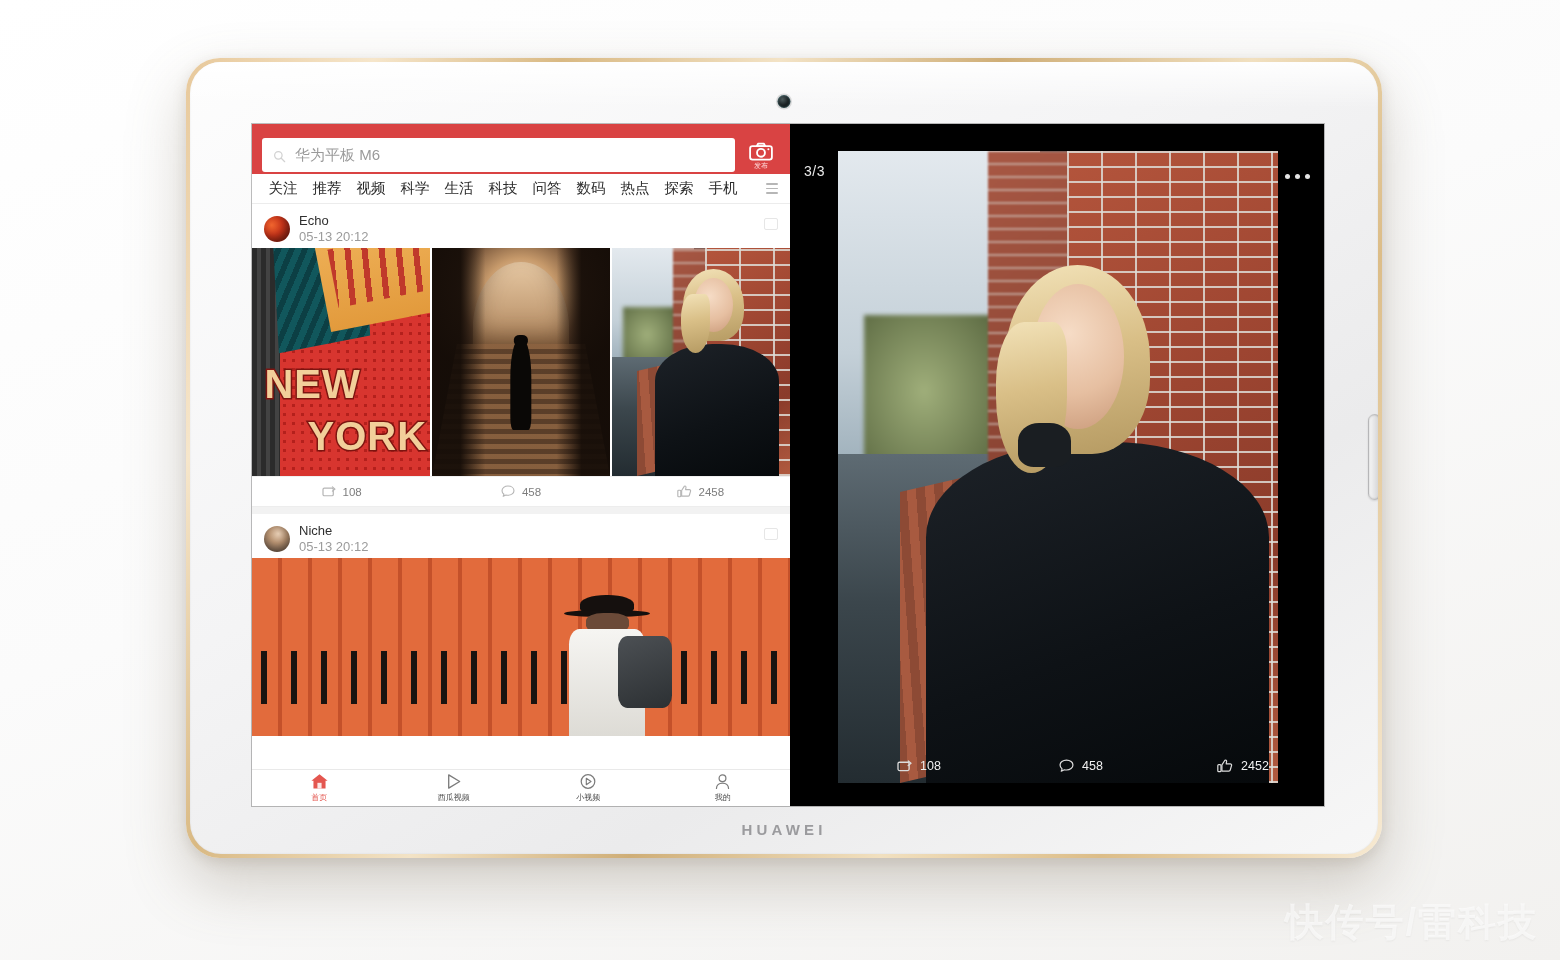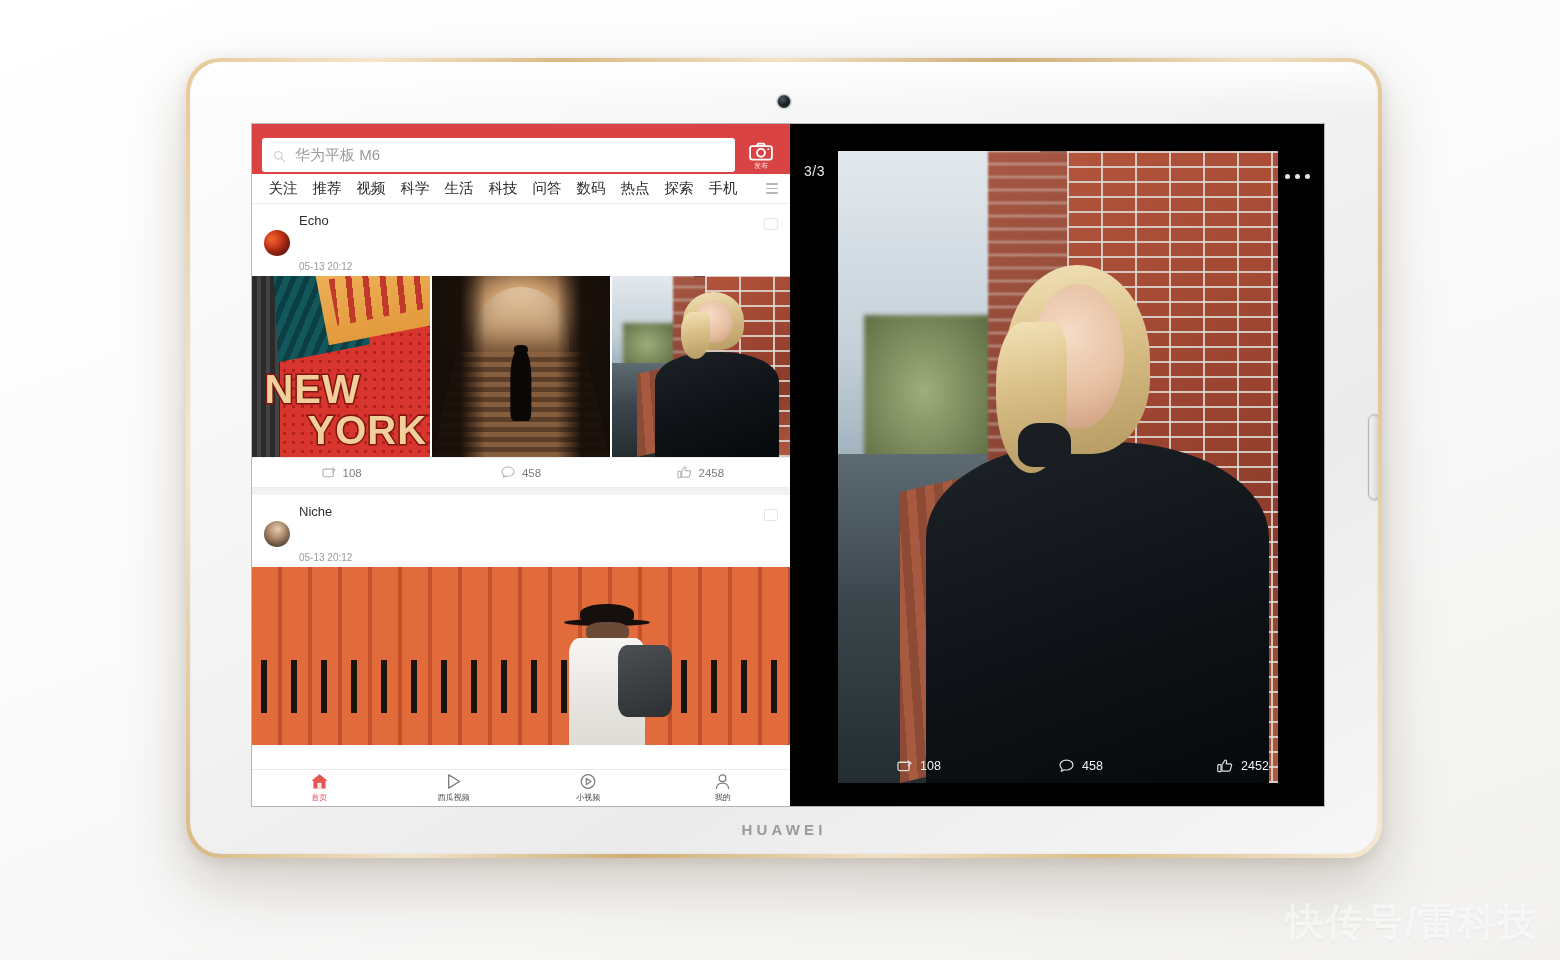--- a/index.html
+++ b/index.html
@@ -93,25 +93,25 @@
   #avatar-echo{ background:
       radial-gradient(circle at 30% 35%,#f0652e 0%,#c7351a 42%,#7e1d12 100%),
       #9c2a14;
     box-shadow:inset -3px -4px 7px rgba(0,0,0,.35);}
   #avatar-niche{ background:
       radial-gradient(circle at 55% 30%,#e8cfb6 0%,#b89372 40%,#4e4138 100%),
       #6d5a4a;
     box-shadow:inset -3px -3px 8px rgba(0,0,0,.3);}
   .author-block{ display:flex; flex-direction:column; gap:1px; }
   .author-name{ font-size:13px; color:#2f2f2f; }
-  .author-time{ font-size:10px; color:#9b9b9b;margin-top:32px; }
+  .author-time{ font-size:13px; color:#9b9b9b; }
   .post-more{ position:absolute; right:12px; top:14px; width:14px; height:12px; border:1px solid #e6e6e6; border-radius:2px; }
   .post-text{ font-size:17px; color:#1a1a1a; padding:3px 12px 9px 12px; letter-spacing:.2px; }
 
-  .img-grid{ display:flex; gap:2px; height:181px; }
+  .img-grid{ display:flex; gap:2px; height:228px; }
   .img-cell{ flex:1; overflow:hidden; position:relative; }
 
   
   #photo-newyork{ background:#d8352f; position:relative; }
   #photo-newyork .ny-leftbar{ position:absolute; left:0; top:0; width:16%; height:100%;
      background:repeating-linear-gradient(90deg,#2b2b2b 0 5px,#434343 5px 9px); }
   #photo-newyork .ny-dots{ position:absolute; left:16%; top:0; right:0; bottom:0;
      background-image:radial-gradient(#b4201c 1.6px, transparent 1.7px);
      background-size:9px 9px; background-color:#d8352f; }
   #photo-newyork .ny-teal{ position:absolute; left:13%; top:-8%; width:52%; height:50%;

